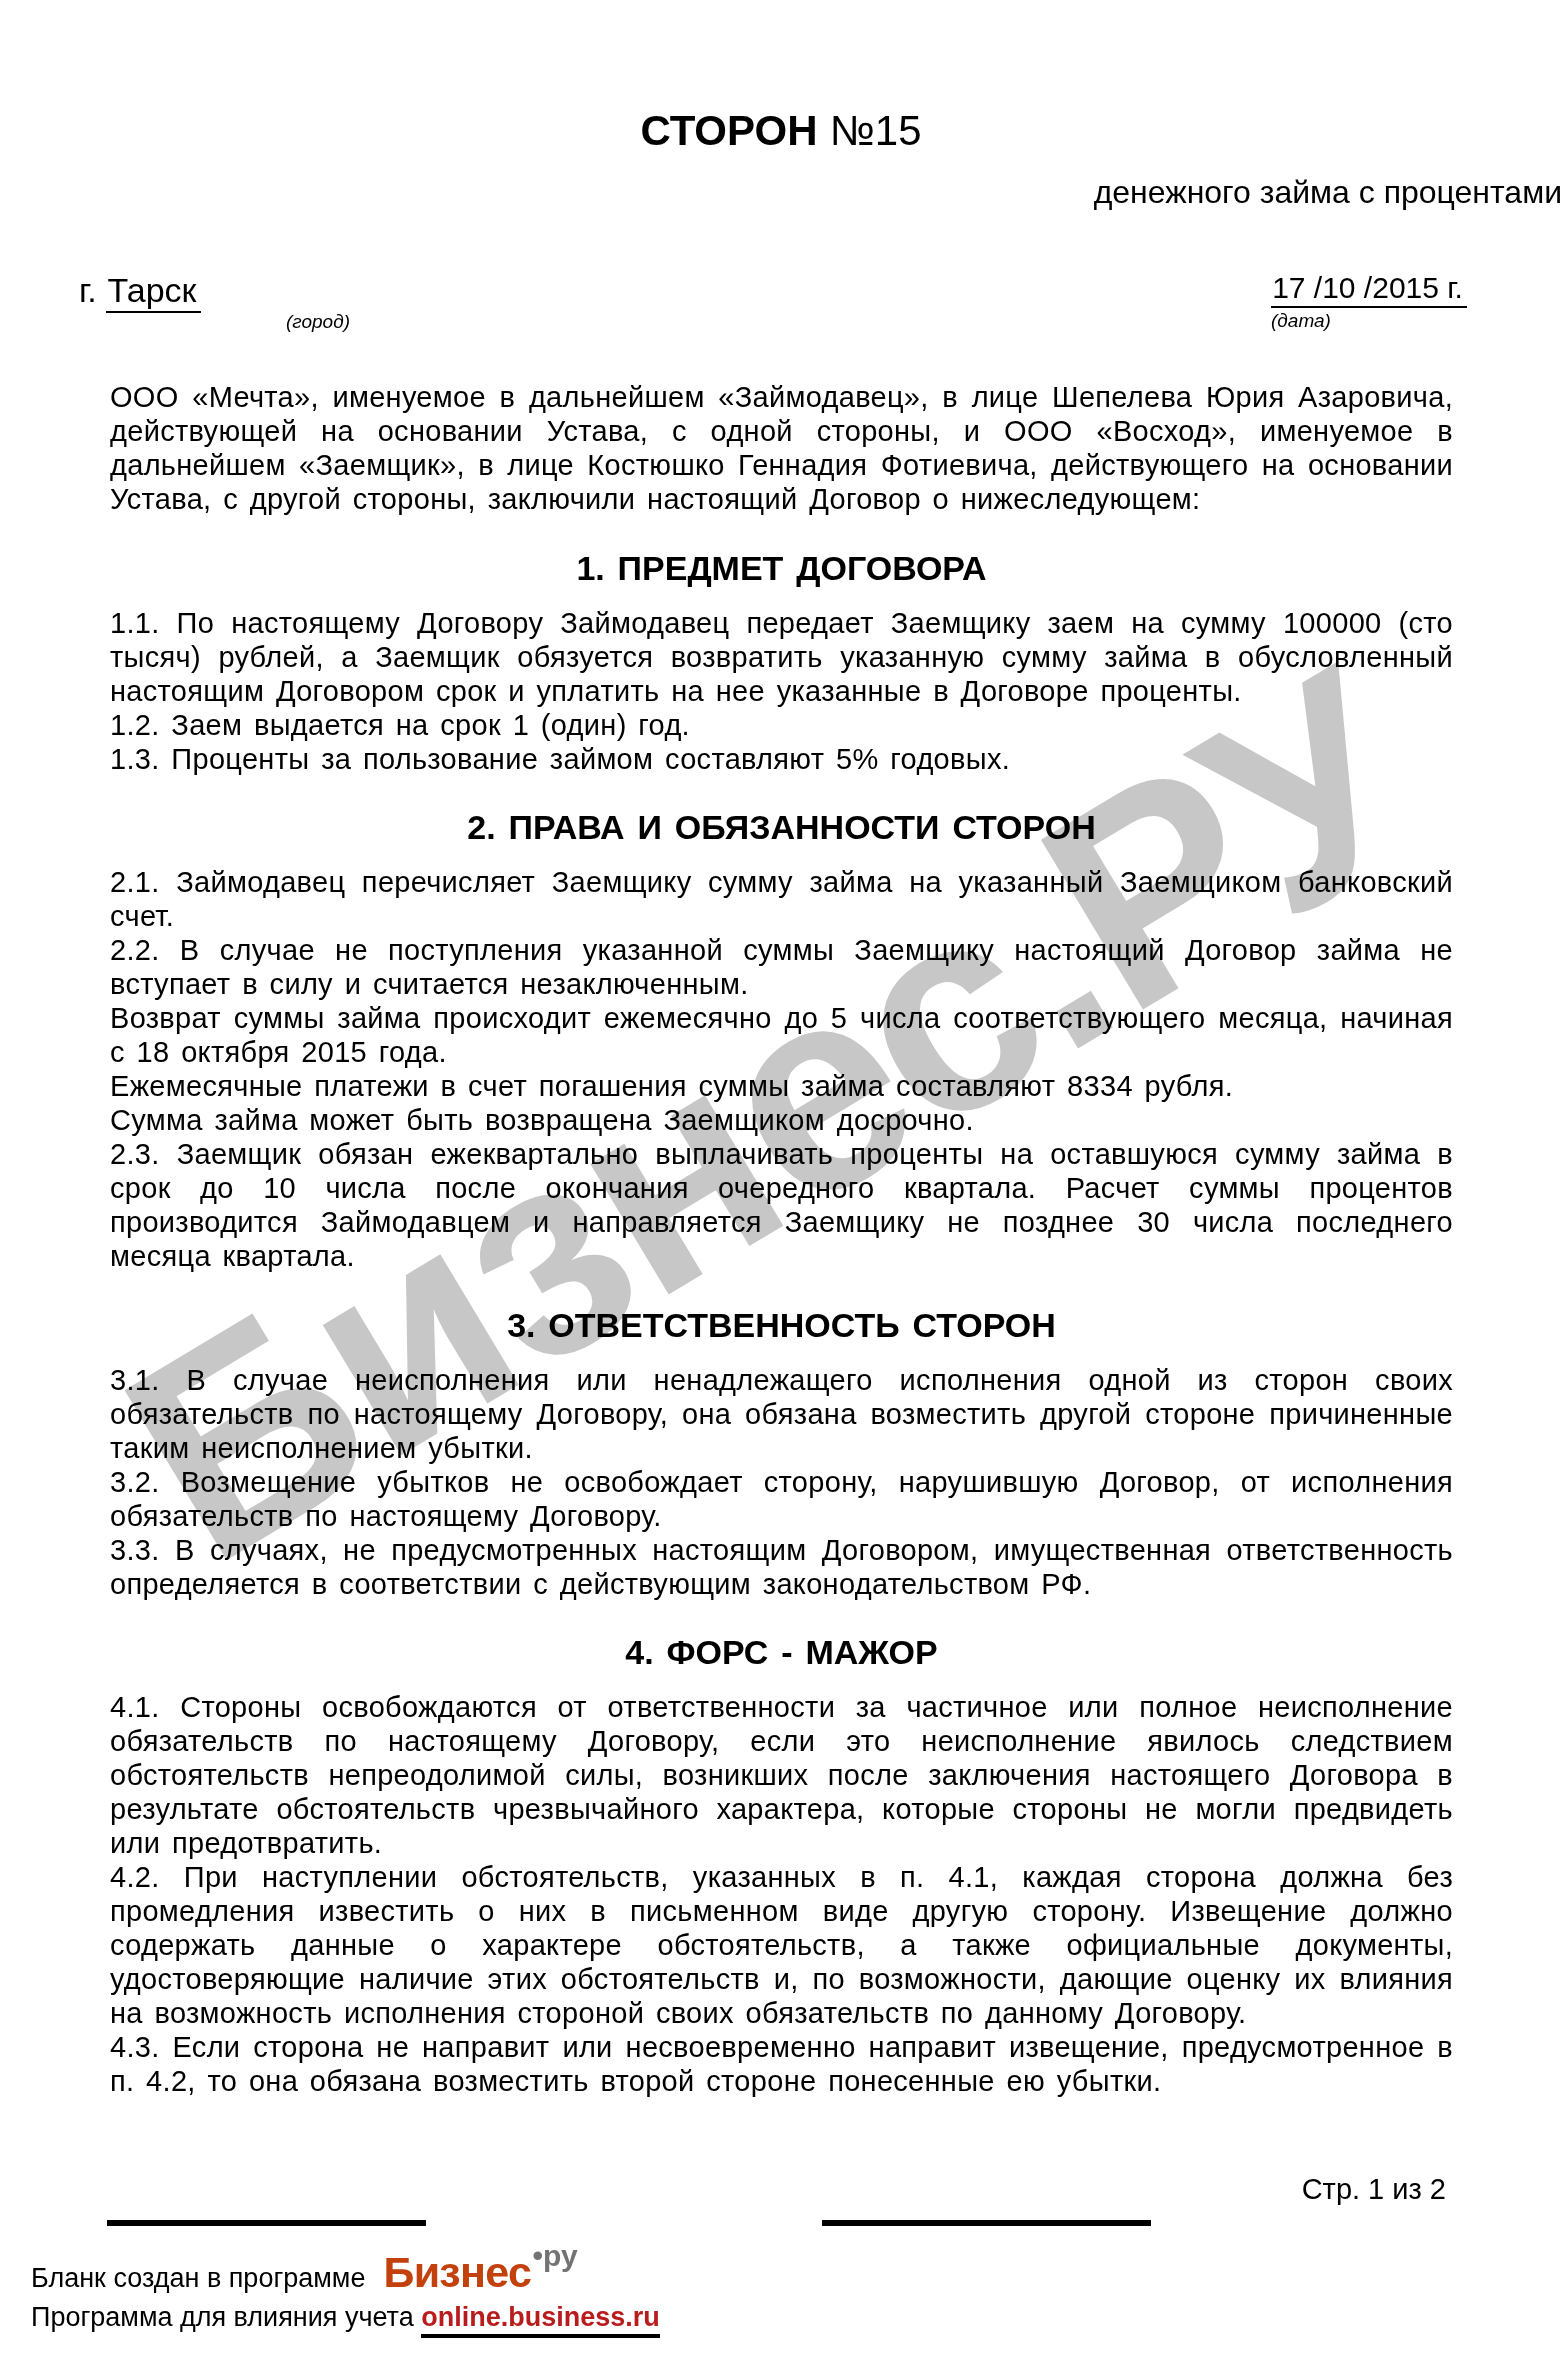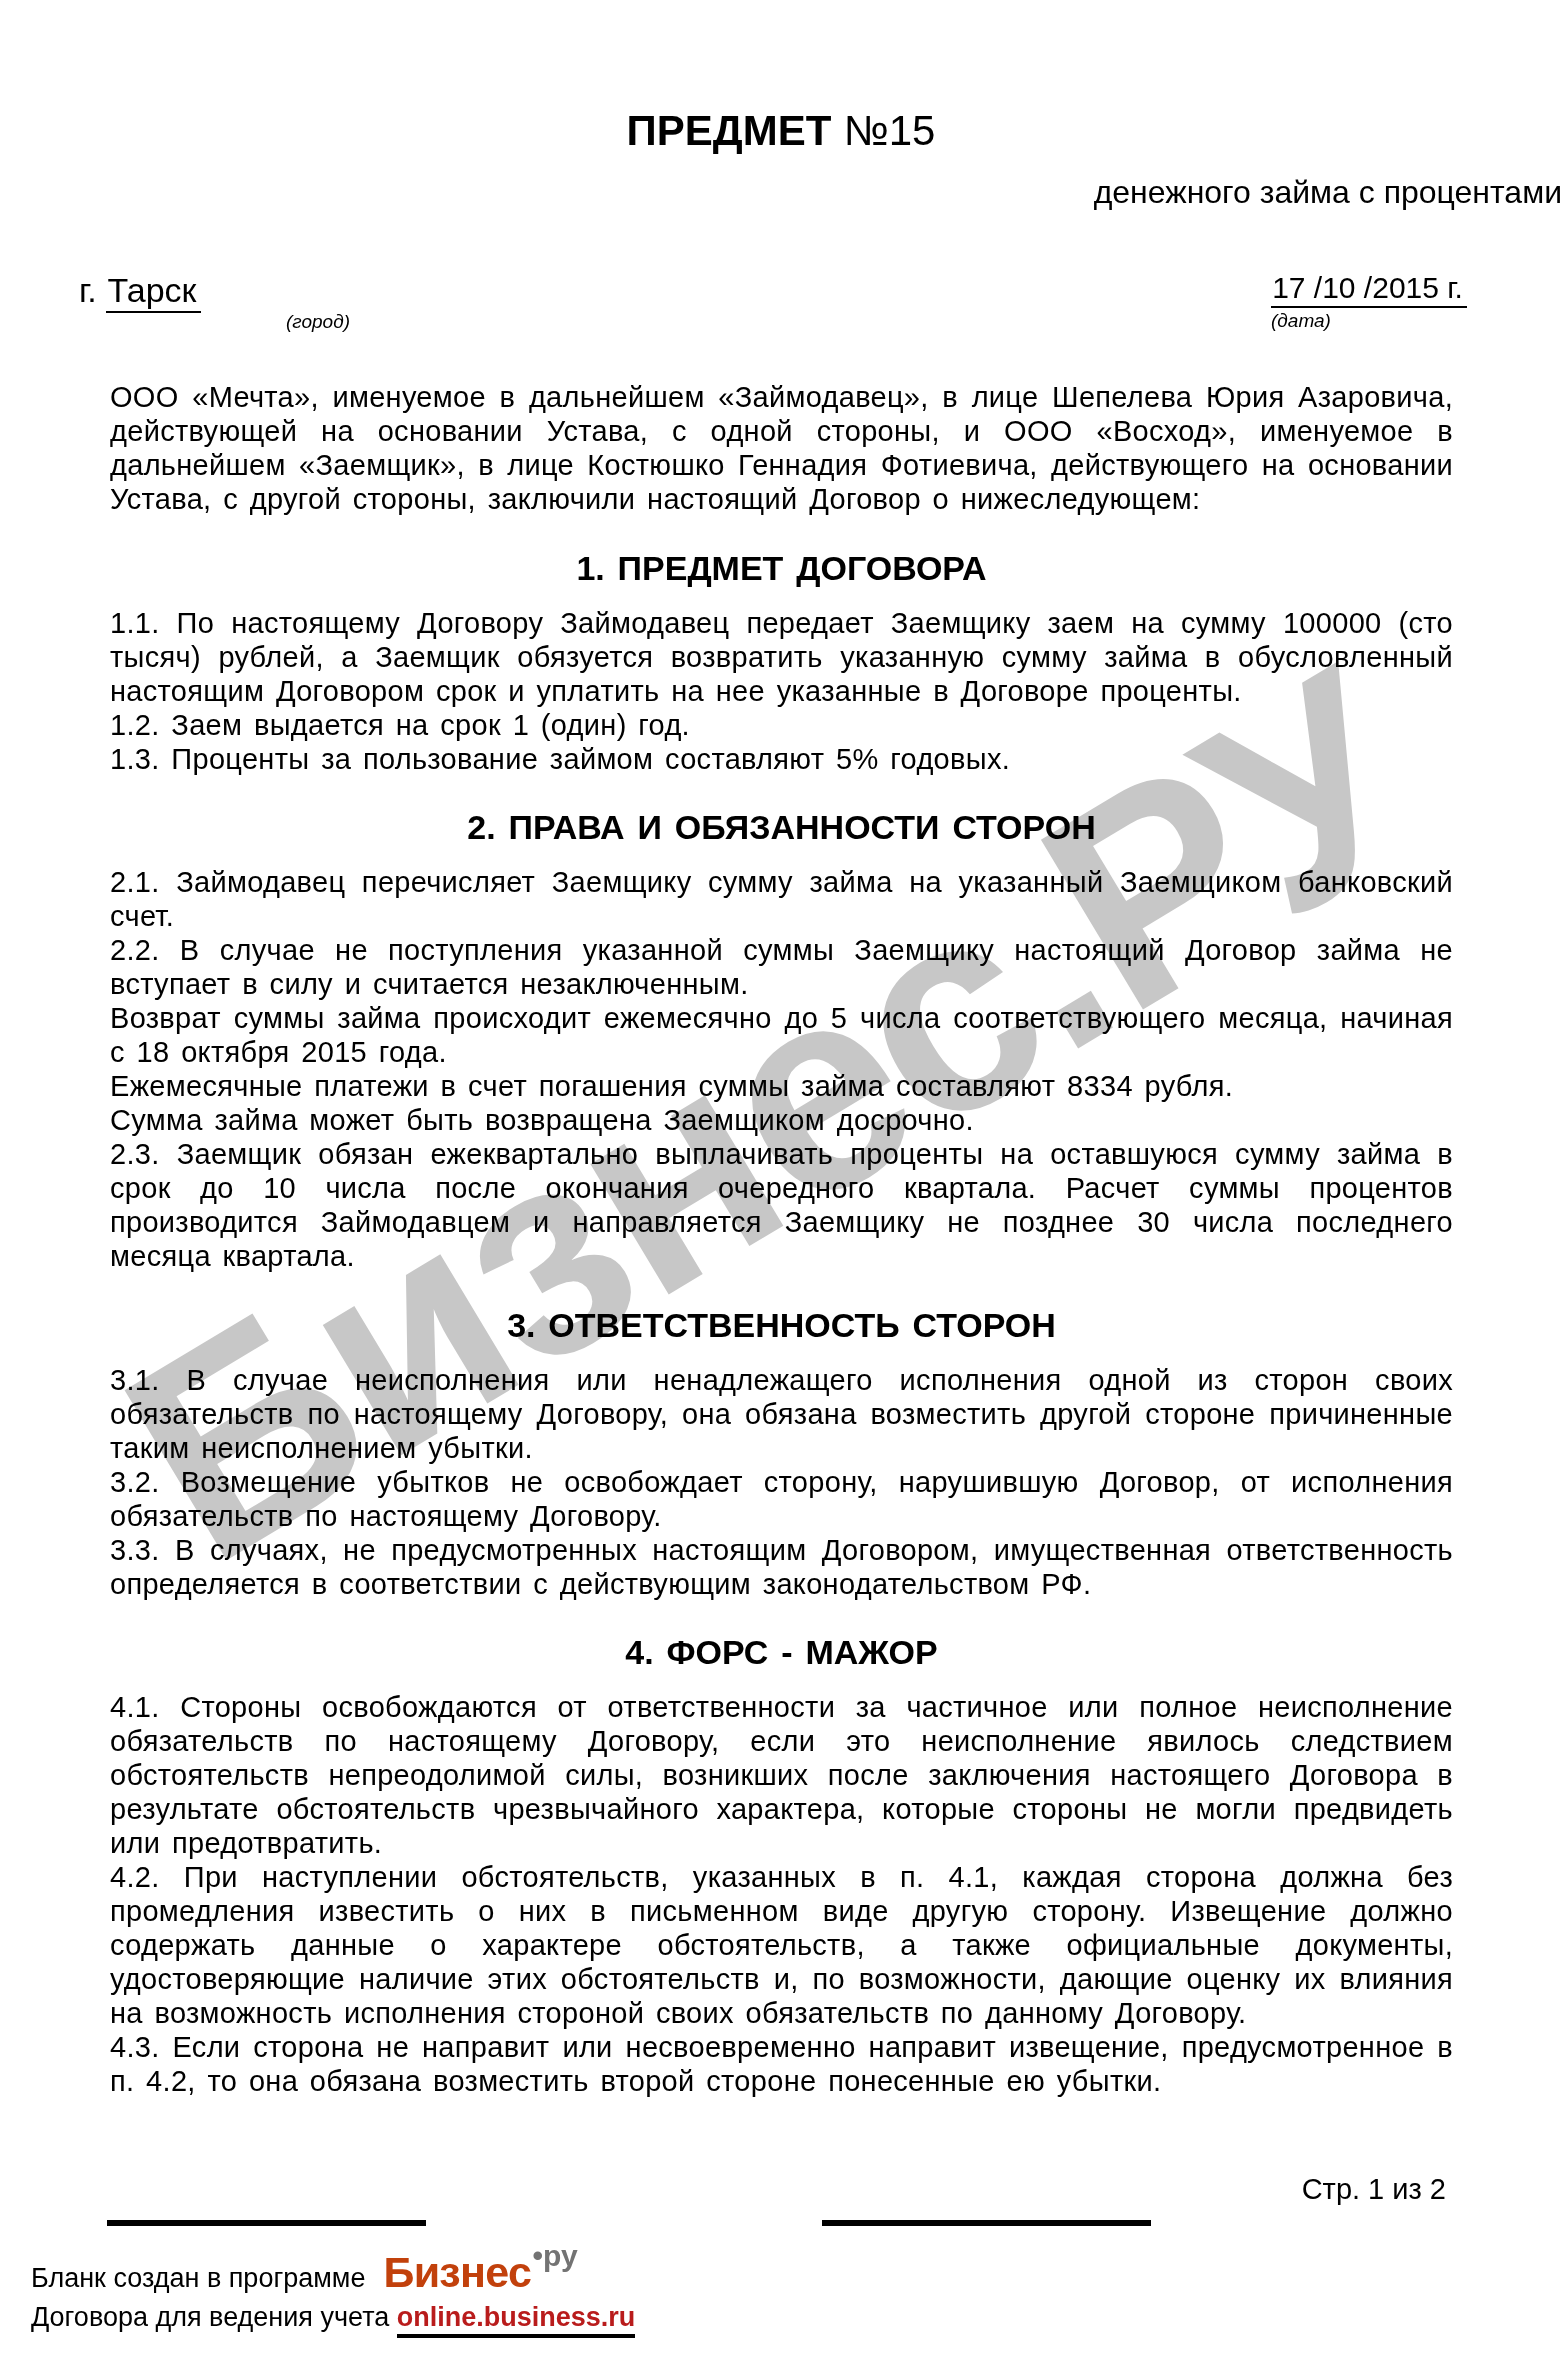--- a/index.html
+++ b/index.html
@@ -96,21 +96,21 @@
 </head>
 <body>
 
 <div class="page">
 
   <div class="watermark">Бизнес.РУ</div>
 
   <div class="layer">
 
     <div class="title">
-      <span>ПРЕДМЕТ</span><span class="title-num">№15</span>
+      <span>СТОРОН</span><span class="title-num">№15</span>
     </div>
     <div class="subtitle">денежного займа с процентами</div>
 
     <div class="city-row">
       <span>г. </span><span class="fill-underline">Тарск</span>
     </div>
     <div class="caption caption-city">(город)</div>
 
     <div class="date-row">
       <span class="fill-underline">17 /10 /2015 г.</span>
@@ -147,18 +147,18 @@
     <div class="page-num">Стр. 1 из 2</div>
 
     <div class="sig-line sig-line-left"></div>
     <div class="sig-line sig-line-right"></div>
 
     <div class="footer-line1">
       <span>Бланк создан в программе</span><span class="logo-main">Бизнес</span><span class="logo-sup">•ру</span>
     </div>
 
     <div class="footer-line2">
-      <span>Договора для ведения учета </span><a href="#" class="footer-link">online.business.ru</a>
+      <span>Программа для влияния учета </span><a href="#" class="footer-link">online.business.ru</a>
     </div>
 
   </div>
 </div>
 
 
 </body></html>

